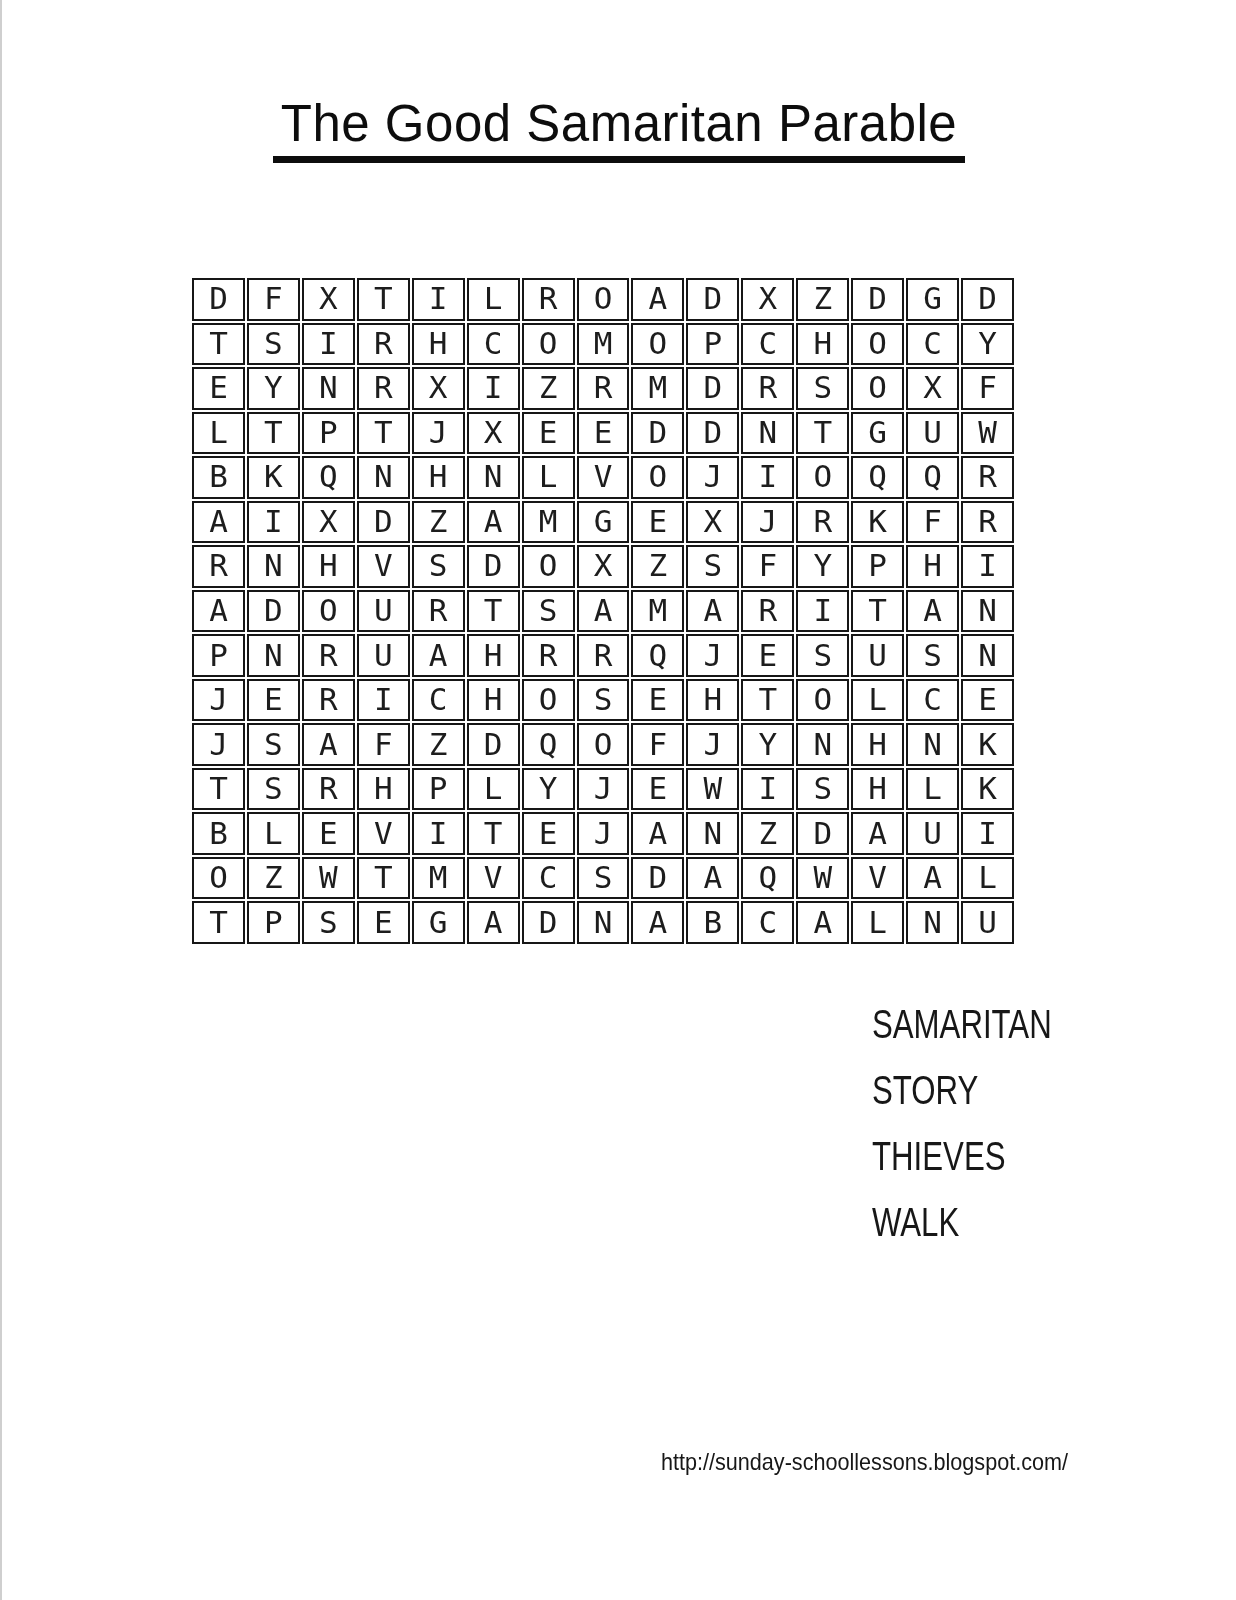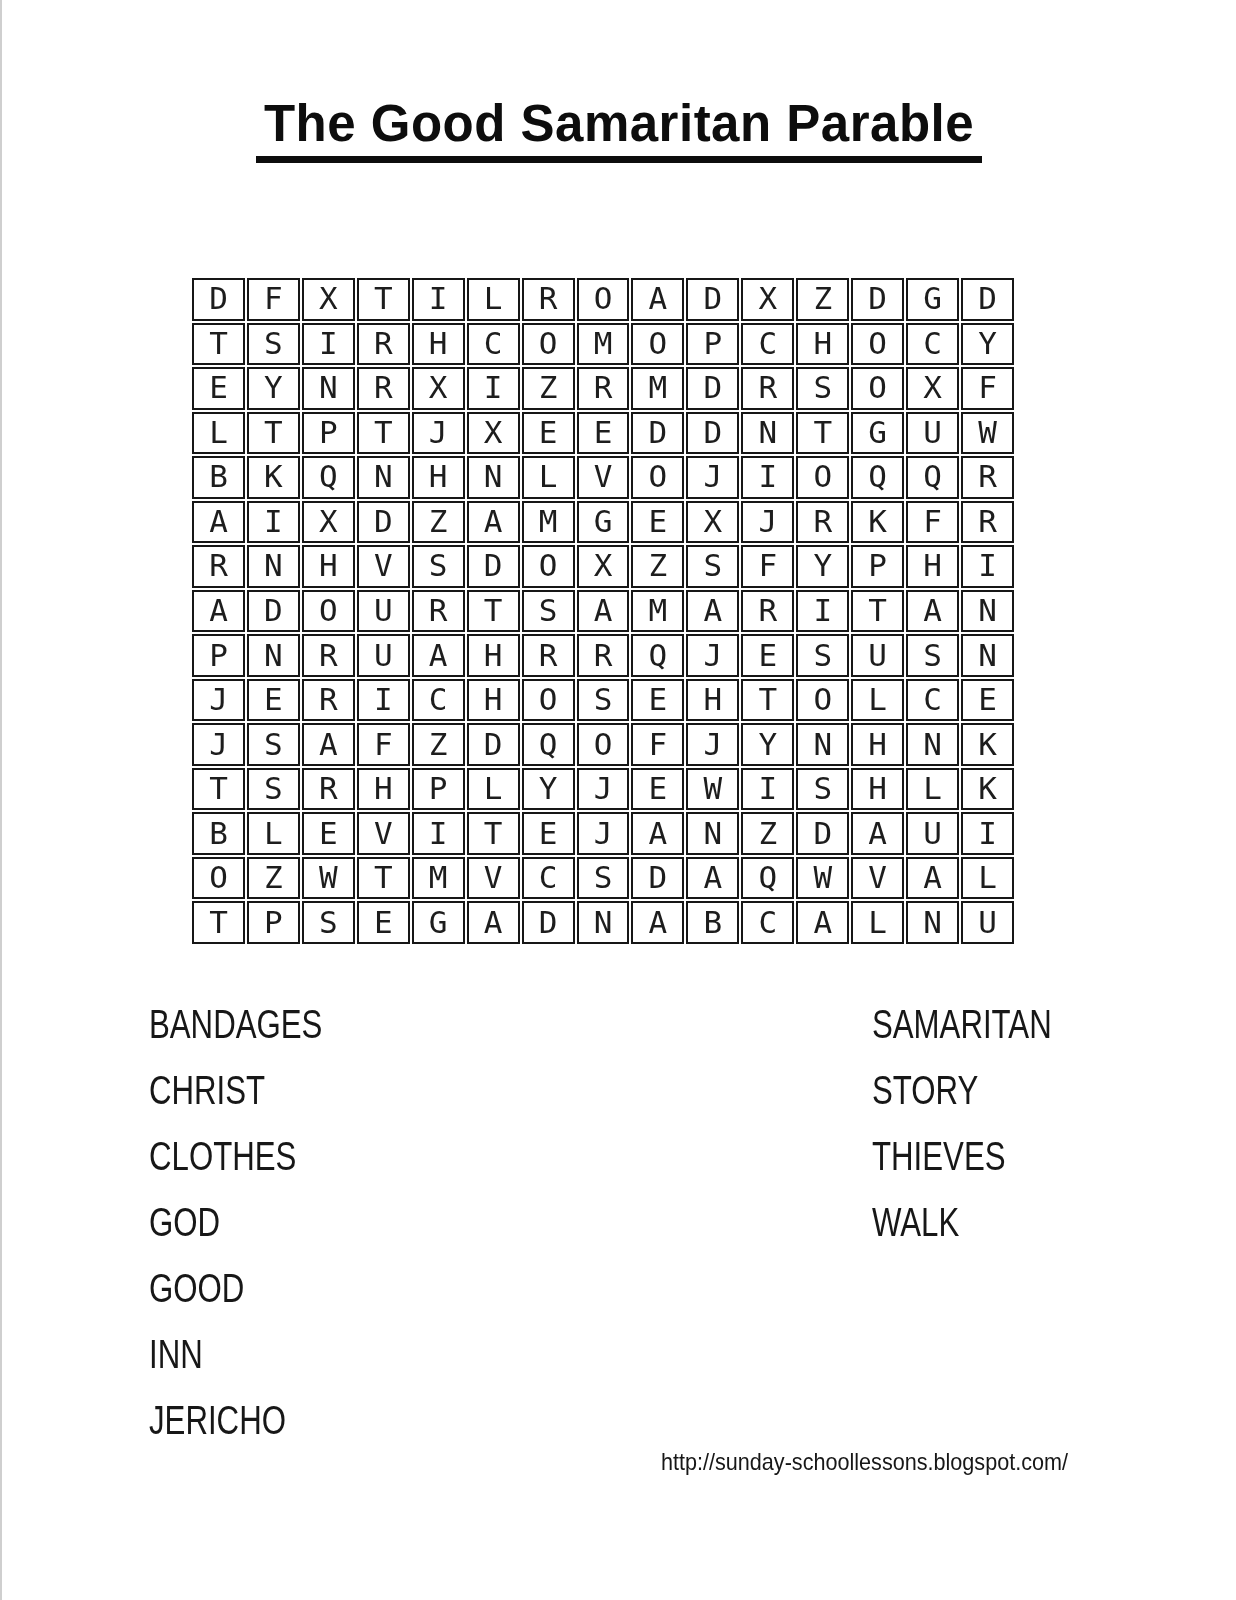--- a/index.html
+++ b/index.html
@@ -4,21 +4,21 @@
 <style>
   html,body{margin:0;padding:0;background:#ffffff;}
   .page{
     position:relative;width:1236px;height:1600px;background:#ffffff;
     font-family:"Liberation Sans",sans-serif;overflow:hidden;
     border-left:2px solid #cfcfcf;box-sizing:border-box;
   }
   
   .title-wrap{position:absolute;top:97px;left:0;width:100%;text-align:center;}
   .title{
-    display:inline-block;font-size:51px;font-weight:bold;color:#0d0d0d;
+    display:inline-block;font-size:51px;font-weight:normal;color:#0d0d0d;
     line-height:1.05;border-bottom:7px solid #0d0d0d;padding:0 8px 5px 8px;
     letter-spacing:0.5px;
   }
   
   .grid{
     position:absolute;left:190px;top:278px;width:822px;height:666px;
     display:grid;grid-template-columns:repeat(15,1fr);grid-auto-rows:1fr;
     gap:2px;box-sizing:border-box;
   }
   .cell{
@@ -273,29 +273,20 @@
       <div class="cell" style="border-color: rgb(22, 22, 22);">A</div>
       <div class="cell" style="border-color: rgb(22, 22, 22);">B</div>
       <div class="cell" style="border-color: rgb(22, 22, 22);">C</div>
       <div class="cell" style="border-color: rgb(22, 22, 22);">A</div>
       <div class="cell" style="border-color: rgb(22, 22, 22);">L</div>
       <div class="cell" style="border-color: rgb(22, 22, 22);">N</div>
       <div class="cell" style="border-color: rgb(22, 22, 22);">U</div>
     </div>
 
   <div class="words">
-    <div class="word-col" style="left:147px">
-        <div class="word">BANDAGES</div>
-        <div class="word">CHRIST</div>
-        <div class="word">CLOTHES</div>
-        <div class="word">GOD</div>
-        <div class="word">GOOD</div>
-        <div class="word">INN</div>
-        <div class="word">JERICHO</div>
-      </div>
     <div class="word-col" style="left:870px">
         <div class="word">SAMARITAN</div>
         <div class="word">STORY</div>
         <div class="word">THIEVES</div>
         <div class="word">WALK</div>
       </div>
   </div>
 
   <div class="footer-url">http://sunday-schoollessons.blogspot.com/</div>
 

